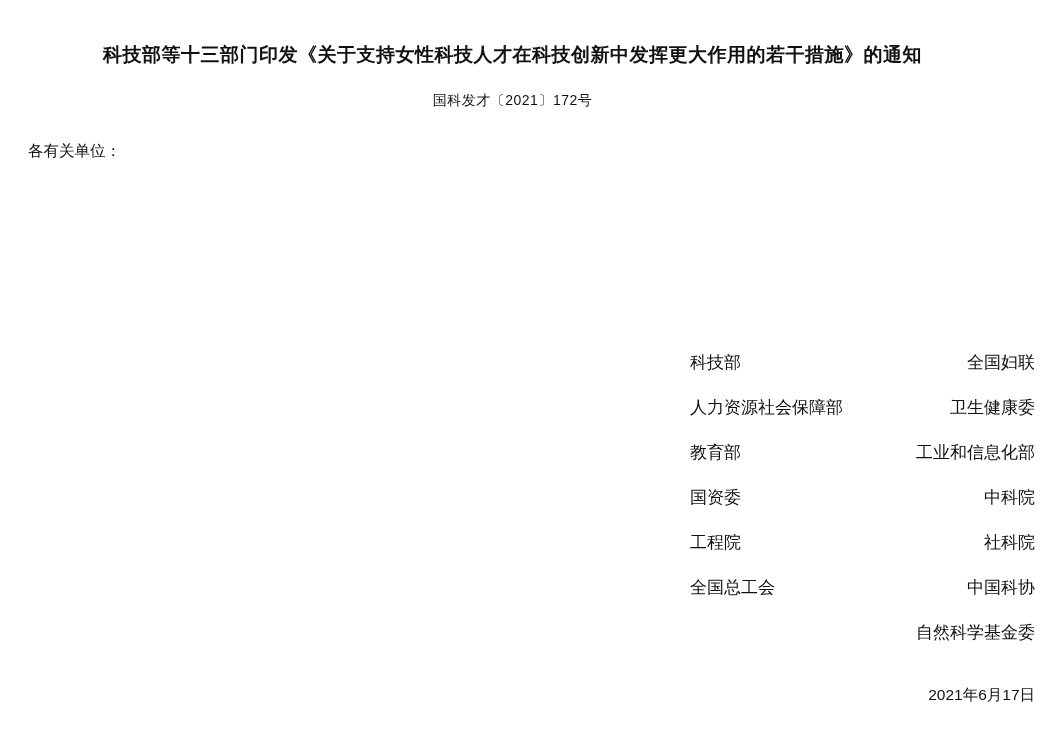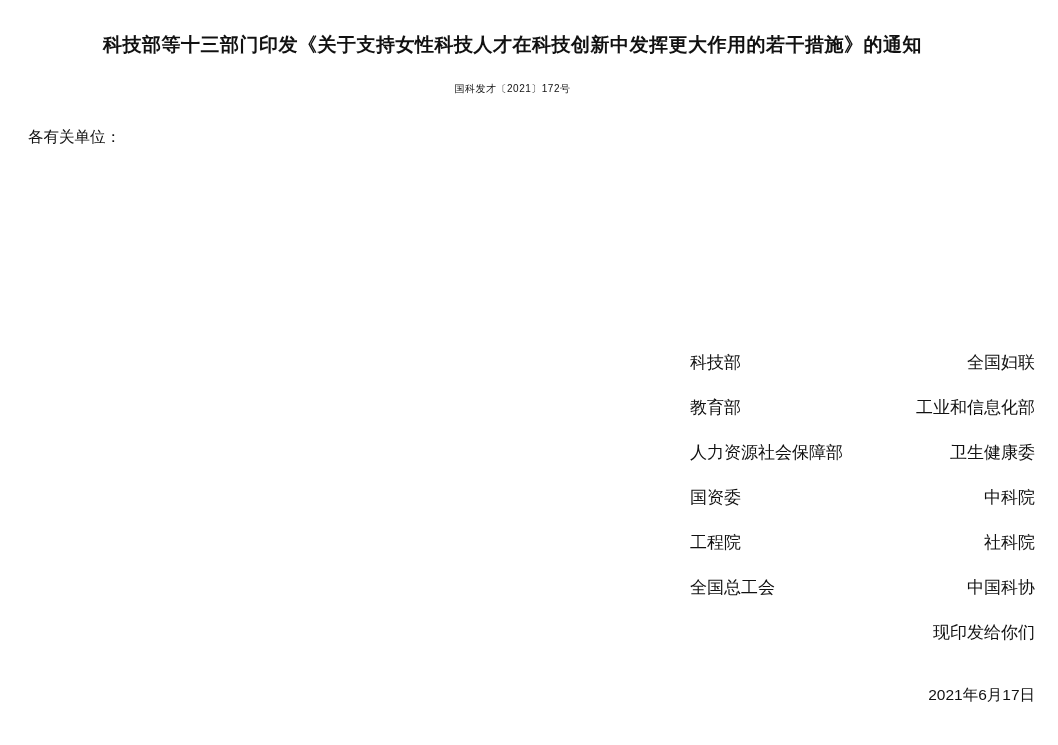--- a/index.html
+++ b/index.html
@@ -12,35 +12,35 @@
     height: 745px;
     font-family: "Liberation Sans", "DejaVu Sans", sans-serif;
     color: #1a1a1a;
     position: relative;
     overflow: hidden;
   }
   .page {
     width: 1025px;
     height: 745px;
     box-sizing: border-box;
-    padding: 18px 28px 0 28px;
+    padding: 28px 28px 0 28px;
     position: relative;
   }
   .doc-title {
     text-align: center;
     font-size: 19px;
     font-weight: bold;
     letter-spacing: 0.5px;
     line-height: 30px;
     margin-top: 12px;
     color: #111;
   }
   .doc-number {
     text-align: center;
-    font-size: 10px;
+    font-size: 14px;
     margin-top: 22px;
     color: #111;
     letter-spacing: 0.5px;
   }
   .salutation {
     font-size: 15.5px;
     margin-top: 28px;
     line-height: 26px;
     color: #111;
   }
@@ -103,45 +103,45 @@
 
 
   <div class="signature-block">
 
     <div class="sig-row">
       <span class="sig-left">科技部</span>
       <span class="sig-right">全国妇联</span>
     </div>
 
     <div class="sig-row">
-      <span class="sig-left">教育部</span>
-      <span class="sig-right">工业和信息化部</span>
+      <span class="sig-left">人力资源社会保障部</span>
+      <span class="sig-right">卫生健康委</span>
     </div>
 
     <div class="sig-row">
-      <span class="sig-left">人力资源社会保障部</span>
-      <span class="sig-right">卫生健康委</span>
+      <span class="sig-left">教育部</span>
+      <span class="sig-right">工业和信息化部</span>
     </div>
 
     <div class="sig-row">
       <span class="sig-left">国资委</span>
       <span class="sig-right">中科院</span>
     </div>
 
     <div class="sig-row">
       <span class="sig-left">工程院</span>
       <span class="sig-right">社科院</span>
     </div>
 
     <div class="sig-row">
       <span class="sig-left">全国总工会</span>
       <span class="sig-right">中国科协</span>
     </div>
 
     <div class="sig-row single-right">
-      <span class="sig-right">现印发给你们</span>
+      <span class="sig-right">自然科学基金委</span>
     </div>
 
   </div>
 
   <div class="date-line">2021年6月17日</div>
 
 </div>
 
 </body></html>

